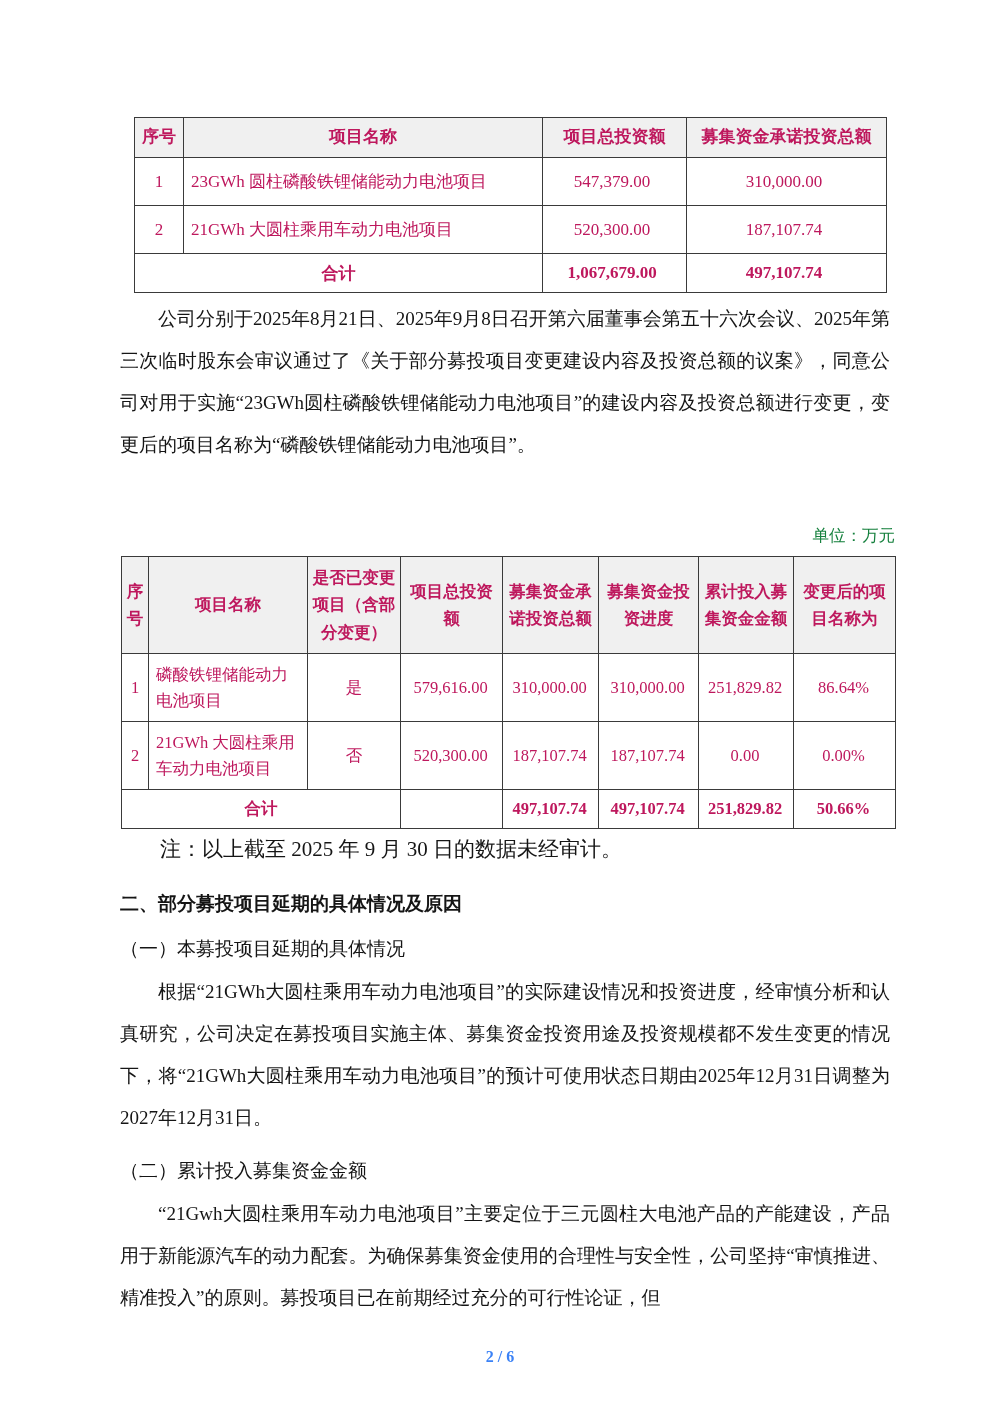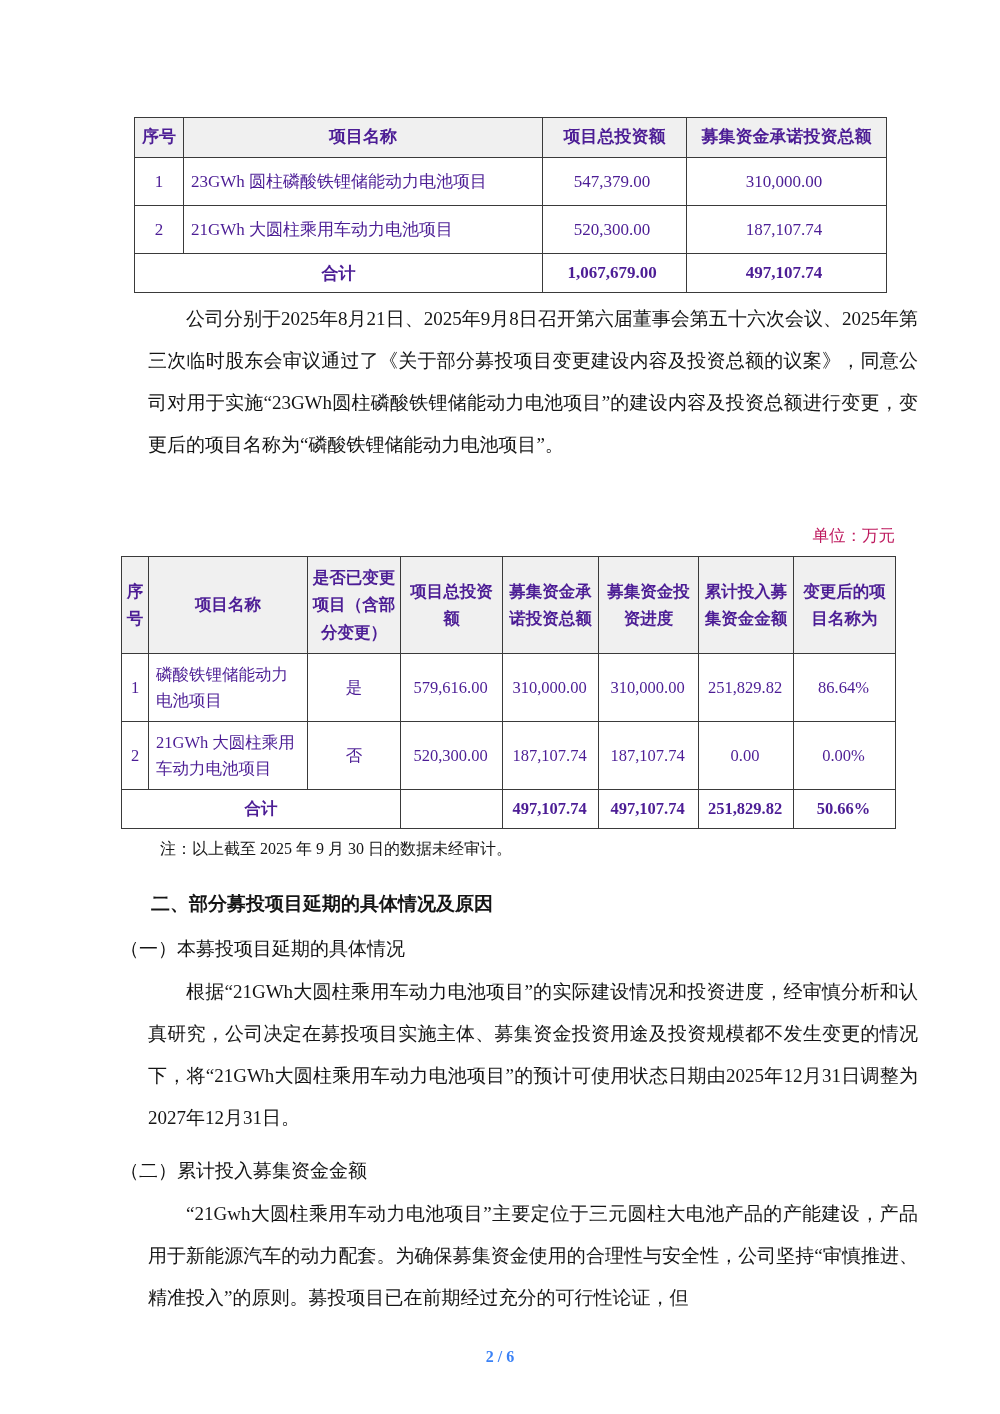--- a/index.html
+++ b/index.html
@@ -17,33 +17,33 @@
   .para {
     position: absolute;
     left: 120px;
     width: 770px;
     font-size: 19px;
     line-height: 42px;
     text-align: justify;
     text-justify: inter-ideograph;
     color: #151515;
   }
-  .indent { text-indent: 2em; margin-left: 28px; }
-  .heading-bold { font-weight: bold; margin-left: 31px; }
+  .indent { text-indent: 2em; }
+  .heading-bold { font-weight: bold; }
   
   table {
     position: absolute;
     border-collapse: collapse;
     table-layout: fixed;
     background: #ffffff;
   }
   td, th {
     border: 1.5px solid #3a3a3a;
     font-size: 17px;
-    color: #4c1d95;
+    color: #be185d;
     padding: 2px 5px;
     vertical-align: middle;
     overflow: hidden;
   }
   th { font-weight: bold; background: #f0f0f0; line-height: 1.65; }
   .t-center { text-align: center; }
   .t-left   { text-align: left; padding-left: 7px; }
   .t-right  { text-align: center; padding-right: 10px; }
   .bold { font-weight: bold; font-family: Liberation Serif, serif; }
   #table1 { left: 134px; top: 117px; width: 752px; }
@@ -55,26 +55,26 @@
   #table2 td { height: 68px; font-size: 16.5px; line-height: 1.55; }
   #table2 tr.total td { height: 39px; }
   #table2 .t-right { padding-right: 7px; }
   
   .unit-label {
     position: absolute;
     left: 120px; top: 518px; width: 775px;
     text-align: right;
     font-size: 16.5px;
     line-height: 36px;
-    color: #be185d;
+    color: #15803d;
   }
   .note-line {
     position: absolute;
     left: 160px; top: 836px; width: 720px;
-    font-size: 16px;
+    font-size: 21px;
     line-height: 26px;
     color: #151515;
   }
   .footer {
     position: absolute;
     left: 0; top: 1348px; width: 1000px;
     text-align: center;
     font-size: 16px;
     font-weight: bold;
     color: #3b82f6;

